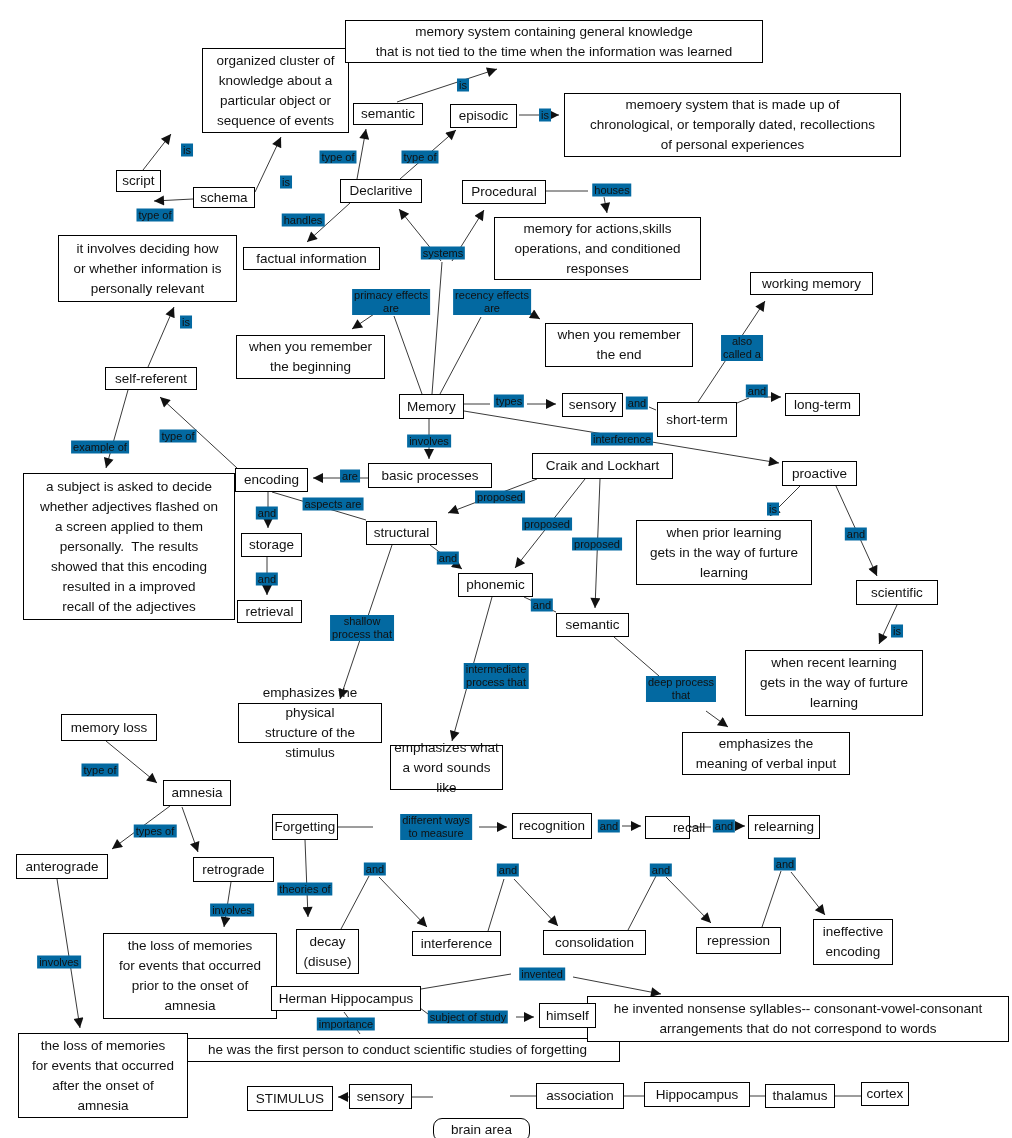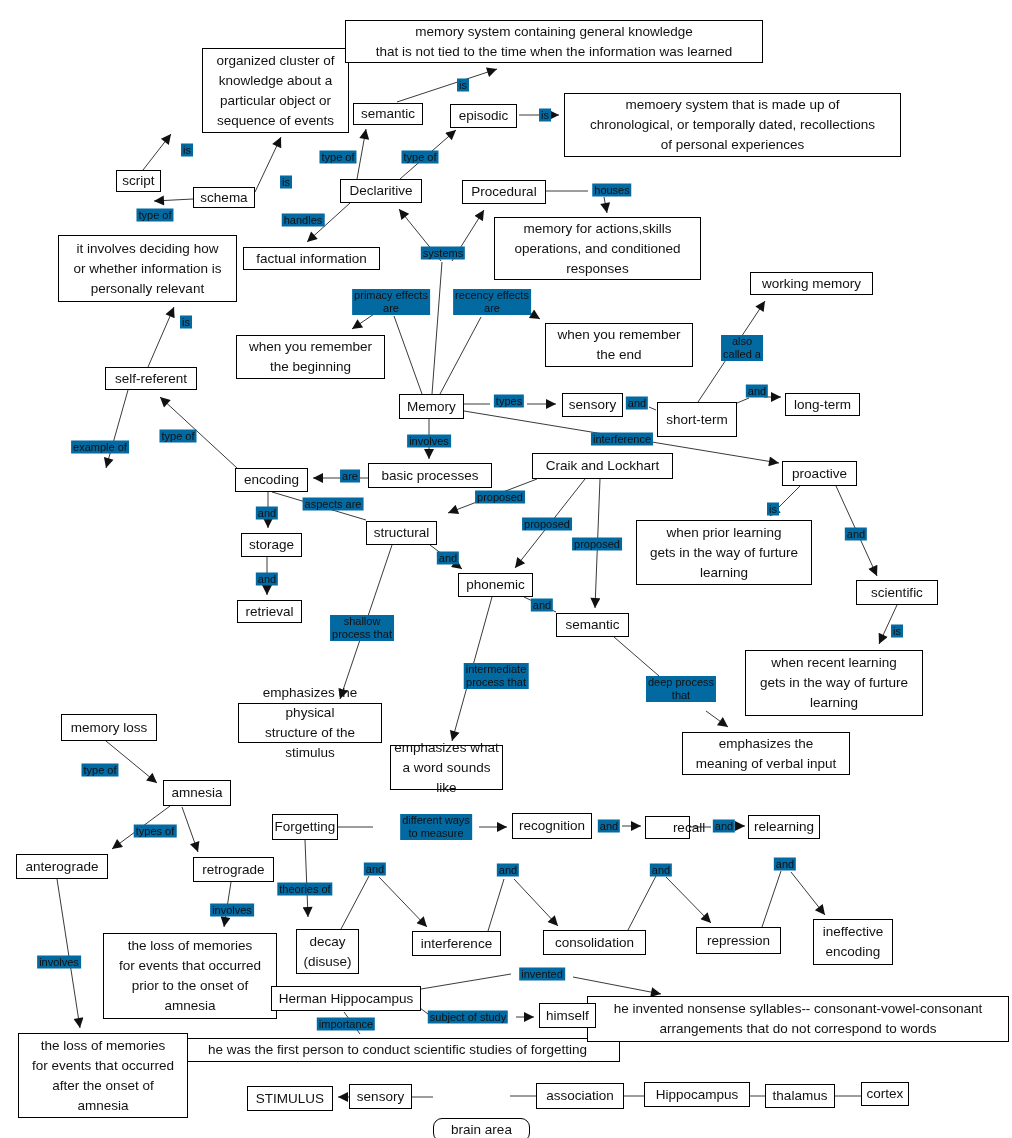--- a/index.html
+++ b/index.html
@@ -209,20 +209,27 @@
     <div class="node" style="left: 562px; top: 393px; width: 61px; height: 24px;">sensory</div>
     <div class="node" style="left: 657px; top: 402px; width: 80px; height: 35px; text-align: right;">short-term</div>
     <div class="node" style="left: 785px; top: 393px; width: 75px; height: 23px;">long-term</div>
     <div class="node" style="left: 105px; top: 367px; width: 92px; height: 23px;">self-referent</div>
     <div class="node" style="left: 235px; top: 468px; width: 73px; height: 24px;">encoding</div>
     <div class="node" style="left: 368px; top: 463px; width: 124px; height: 25px;">basic processes</div>
     <div class="node" style="left: 532px; top: 453px; width: 141px; height: 26px;">Craik and Lockhart</div>
     <div class="node" style="left: 782px; top: 461px; width: 75px; height: 25px;">proactive</div>
     <div class="node" style="left: 241px; top: 533px; width: 61px; height: 24px;">storage</div>
     <div class="node" style="left: 237px; top: 600px; width: 65px; height: 23px;">retrieval</div>
+    <div class="node" style="left: 23px; top: 473px; width: 212px; height: 147px;">a subject is asked to decide
+whether adjectives flashed on
+a screen applied to them
+personally.  The results
+showed that this encoding
+resulted in a improved
+recall of the adjectives</div>
     <div class="node" style="left: 366px; top: 521px; width: 71px; height: 24px;">structural</div>
     <div class="node" style="left: 458px; top: 573px; width: 75px; height: 24px;">phonemic</div>
     <div class="node" style="left: 556px; top: 613px; width: 73px; height: 24px;">semantic</div>
     <div class="node" style="left: 636px; top: 520px; width: 176px; height: 65px;">when prior learning
 gets in the way of furture
 learning</div>
     <div class="node" style="left: 856px; top: 580px; width: 82px; height: 25px;">scientific</div>
     <div class="node" style="left: 745px; top: 650px; width: 178px; height: 66px;">when recent learning
 gets in the way of furture
 learning</div>

